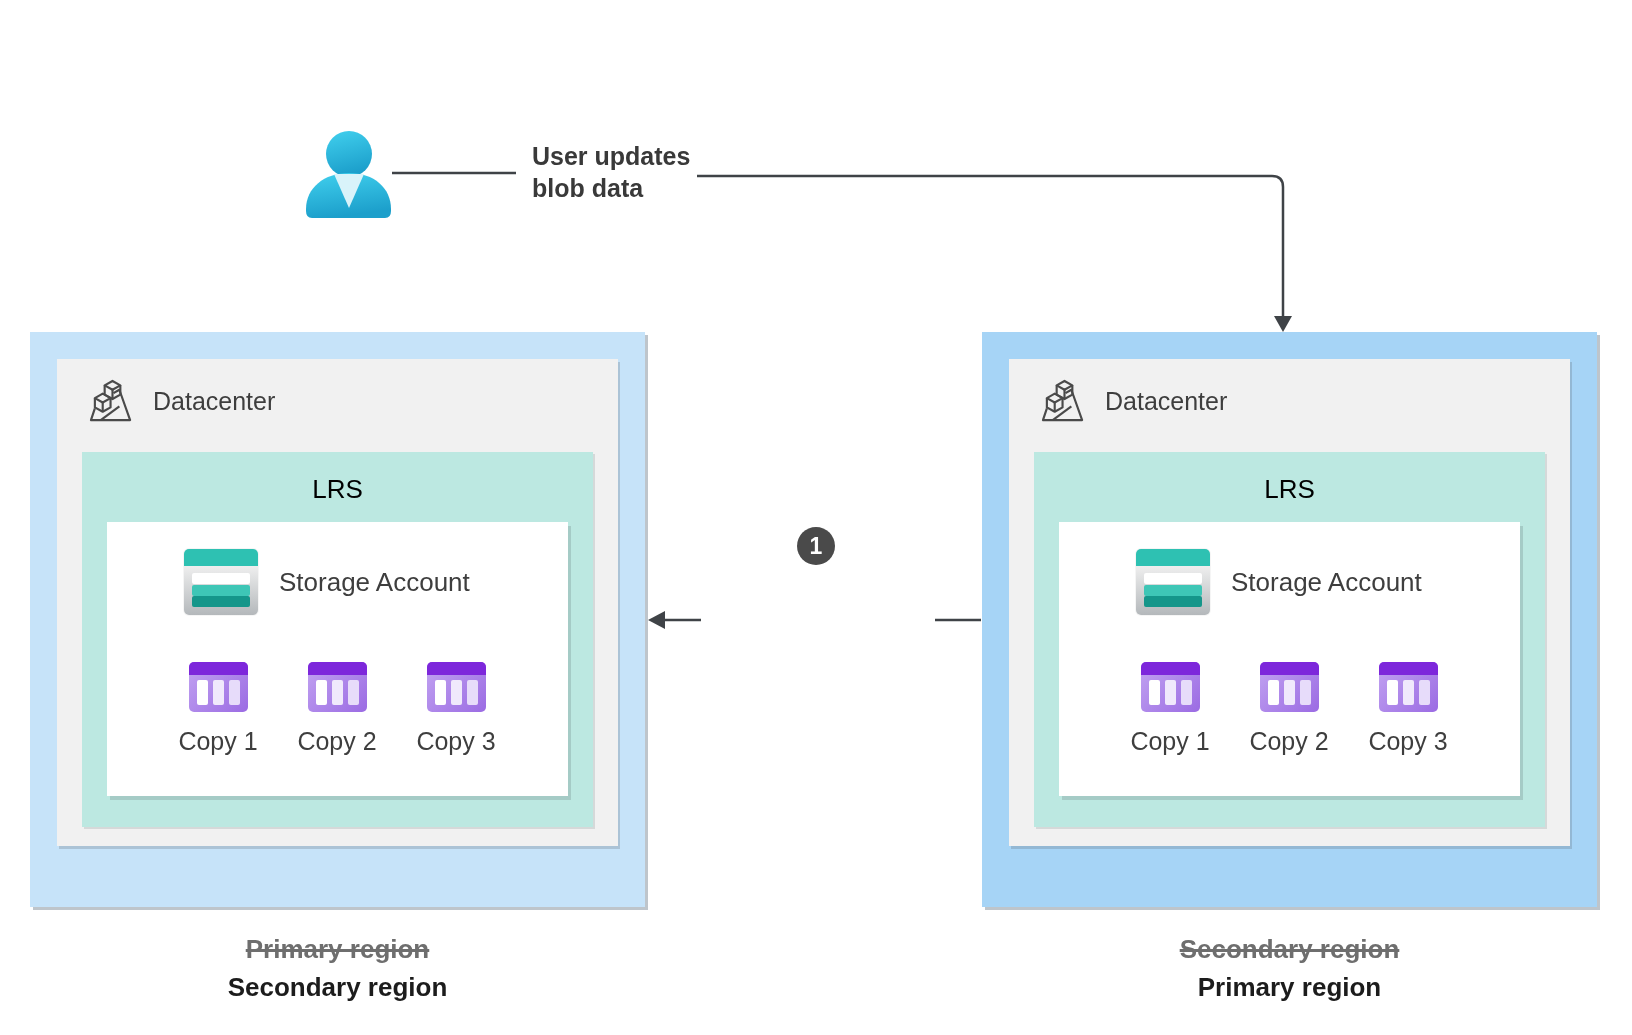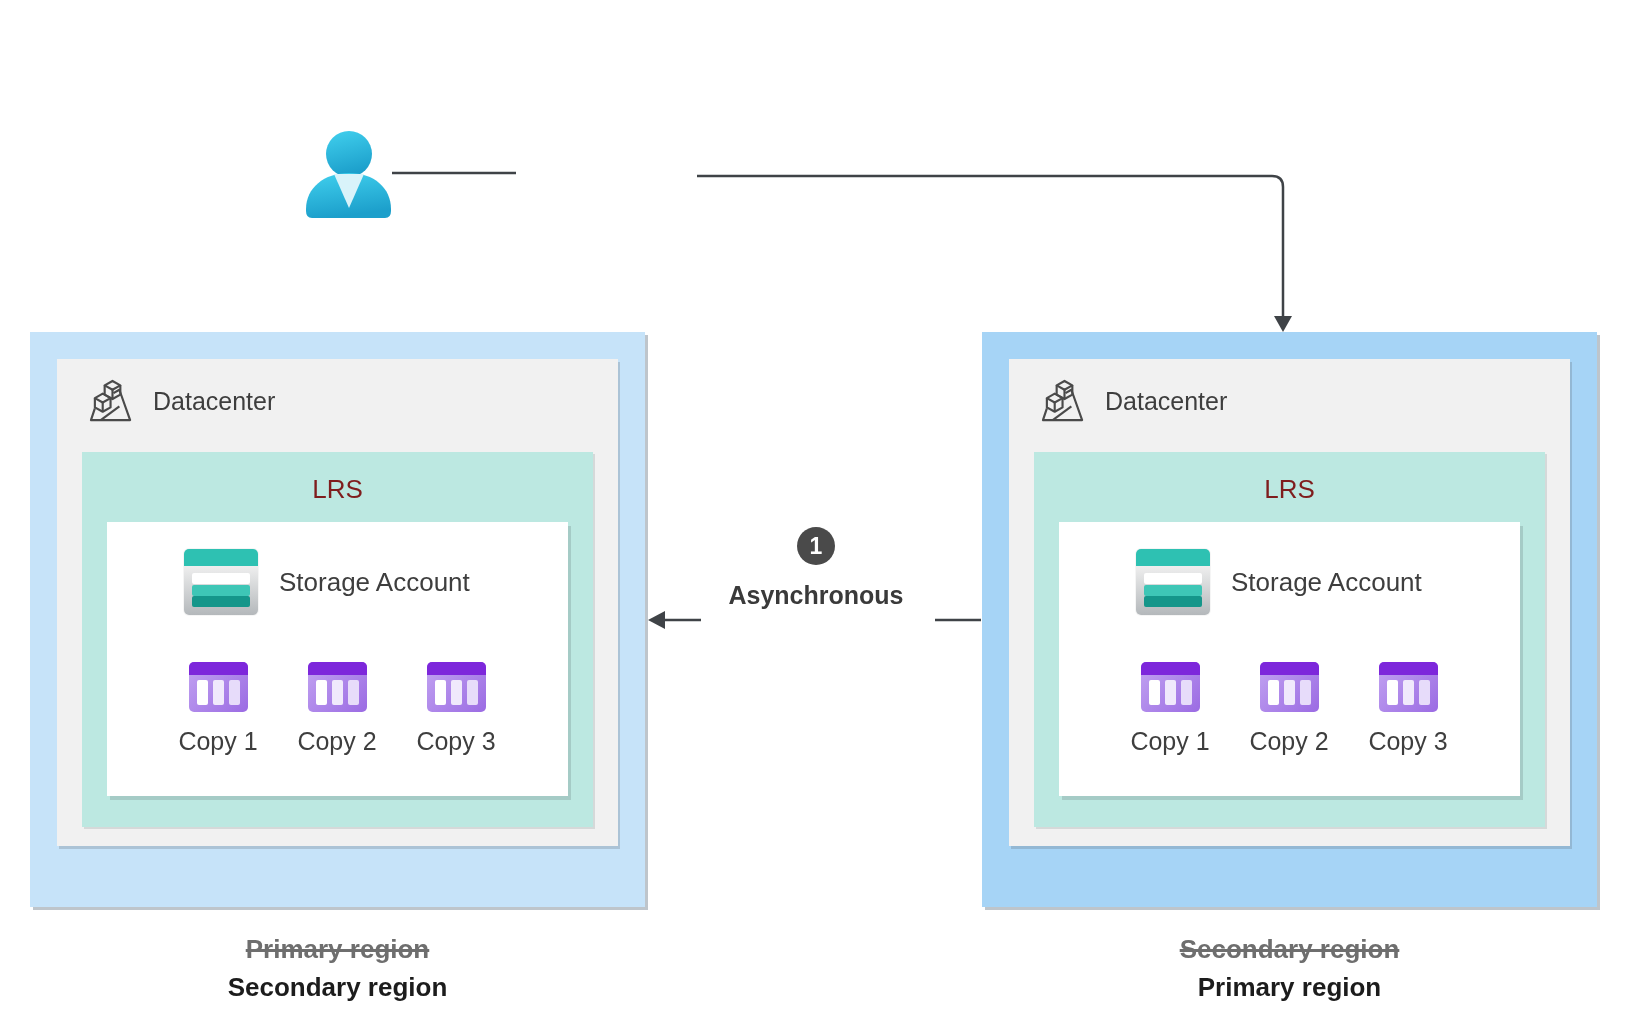--- a/index.html
+++ b/index.html
@@ -46,21 +46,21 @@
   }
   .dc-header { position:absolute; left:32px; top:13px; height:58px; display:flex; align-items:center; gap:17px; }
   .dc-icon { width:47px; height:47px; }
   .dc-icon svg { display:block; }
   .dc-label { font-size:25px; color:#3E3E3E; }
 
   .lrs-box {
     position:absolute; left:25px; top:93px; width:511px; height:375px;
     background:var(--lrs-bg,#BCE8E1); box-shadow:2px 2px 0 rgba(90,110,110,0.18);
   }
-  .lrs-label { position:absolute; top:22px; left:0; width:100%; text-align:center; font-size:26px; color:#7f1d1d; }
+  .lrs-label { position:absolute; top:22px; left:0; width:100%; text-align:center; font-size:26px; color:#000000; }
 
   .storage-card {
     position:absolute; left:25px; top:70px; width:461px; height:274px;
     background:#ffffff; box-shadow:3px 4px 0 rgba(60,70,80,0.18);
   }
   .storage-row { position:absolute; left:77px; top:27px; display:flex; align-items:center; gap:21px; }
   .storage-label { font-size:26px; color:#3E3E3E; white-space:nowrap; }
 
   .storage-icon {
     width:74px; height:66px; border-radius:5px; overflow:hidden;
@@ -119,26 +119,29 @@
         <linearGradient id="ug" x1="0" y1="0" x2="0.25" y2="1">
           <stop offset="0" stop-color="#41D0EE"></stop>
           <stop offset="1" stop-color="#1C9FCB"></stop>
         </linearGradient>
       </defs>
       <circle cx="46" cy="30" r="23" fill="url(#ug)"></circle>
       <path d="M9 94 Q3 94 3 87 L3 85 C3 64 21 49 46 49 C71 49 88 64 88 85 L88 87 Q88 94 82 94 Z" fill="url(#ug)"></path>
       <path d="M31 50 L46 84 L61 50 Z" fill="#D9F3FA"></path>
     </svg>
   </div>
+  <div class="user-note">
+    <div>User updates</div>
+    <div>blob data</div>
+  </div>
 
   <div class="step-badge">
     <span>1</span>
   </div>
   <div class="replication-label">
-    <div>Asynchronous</div>
   </div>
 
   <div class="region region--left">
     <div class="region-box">
       <div class="dc-panel">
         <div class="dc-header">
           <span class="dc-icon">
             <svg width="47" height="47" viewBox="0 0 48 48" fill="none" stroke="#4A4A4A" stroke-width="2.2" stroke-linejoin="round">
               <path d="M24 3 L32 7.5 L24 12 L16 7.5 Z"></path>
               <path d="M16 7.5 V17 L24 21.5 L32 17 V7.5"></path>

